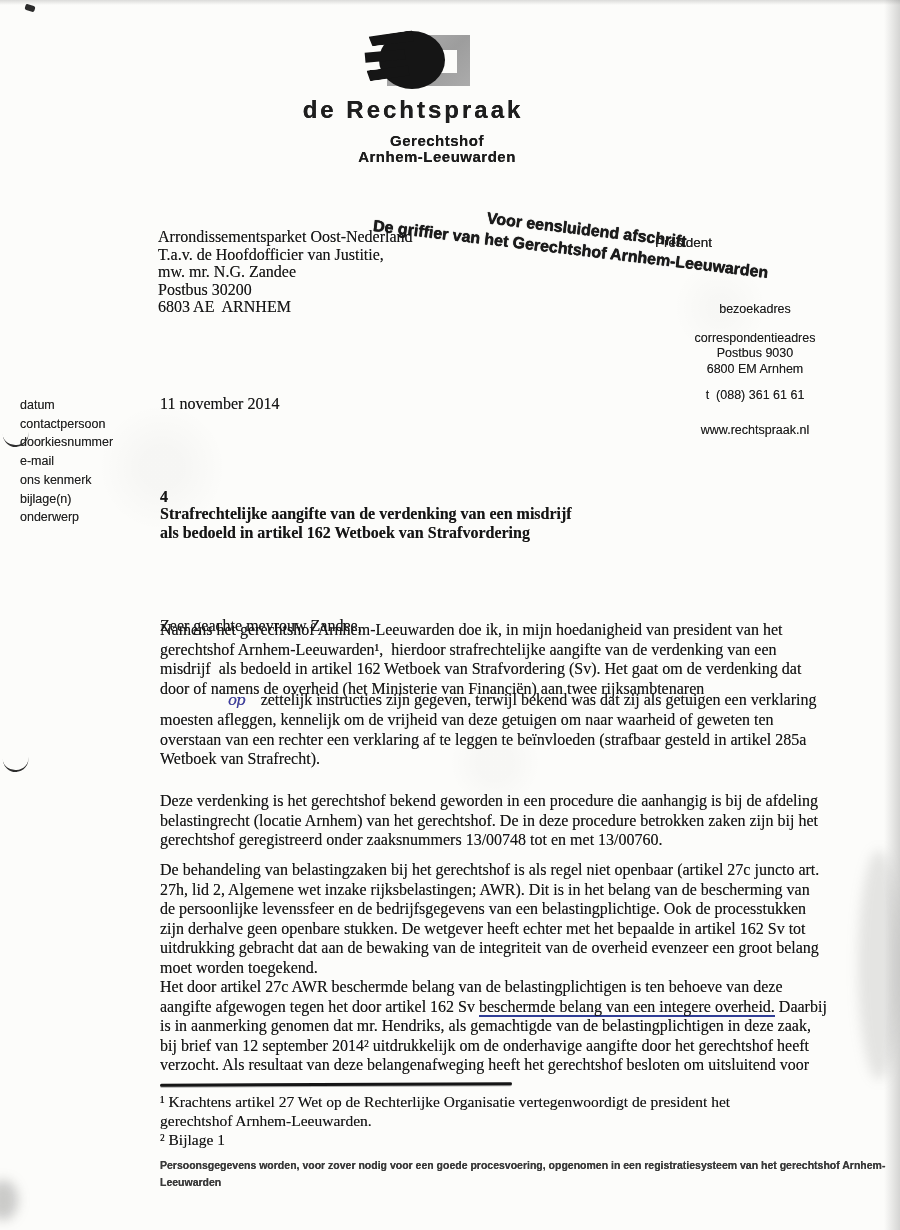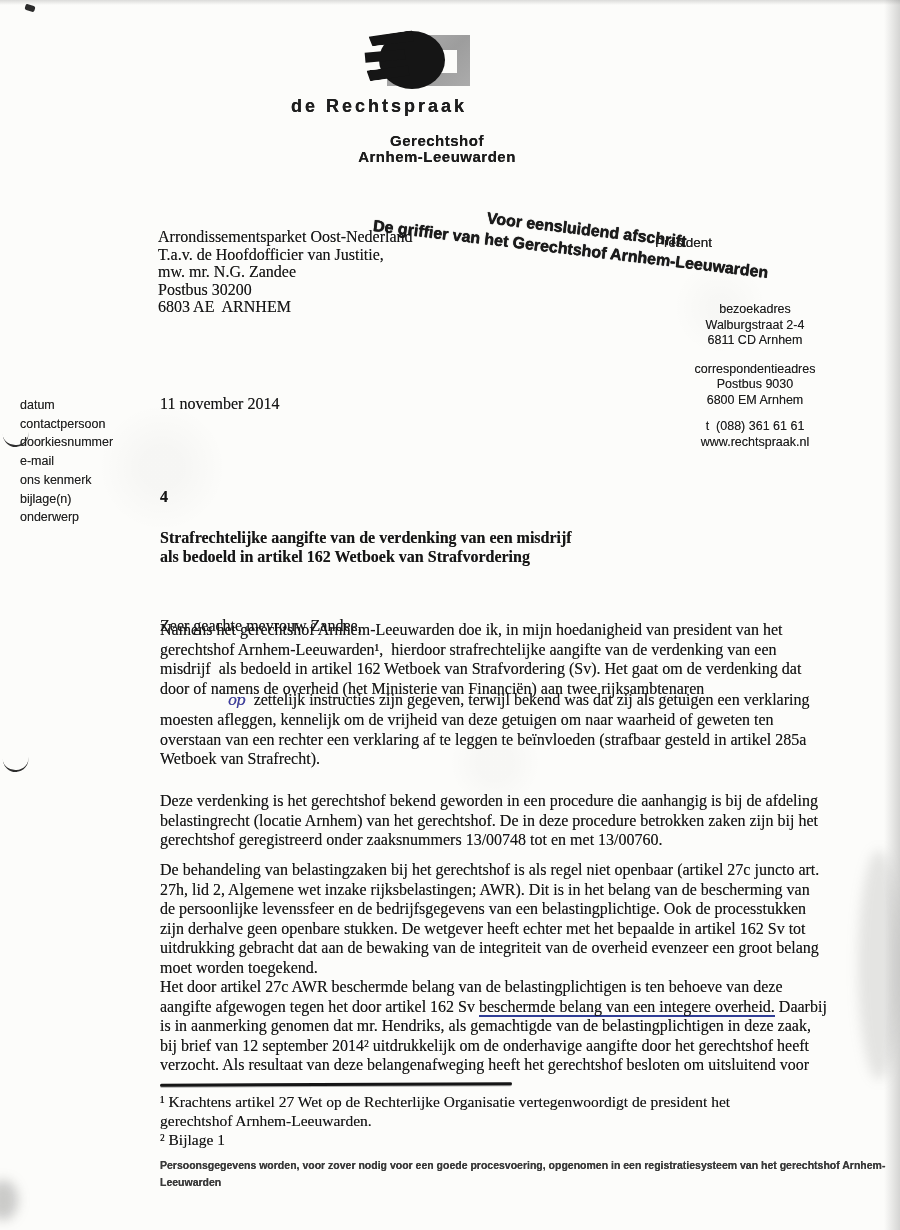--- a/index.html
+++ b/index.html
@@ -16,21 +16,21 @@
   .serif{font:16px/19.5px "Liberation Serif", serif;color:#161616;white-space:pre;
          text-shadow:0 0 0.4px rgba(20,20,20,0.55);}
   .serif-bold{font-weight:bold;}
   .sans{font-family:"Liberation Sans", sans-serif;color:#1c1c1c;}
   .meta-label{font:12.5px/18.7px "Liberation Sans", sans-serif;color:#222;text-align:left;
               text-shadow:0 0 0.4px rgba(20,20,20,0.5);}
   .contact{font:12.5px/15.5px "Liberation Sans", sans-serif;color:#1c1c1c;white-space:pre;
            text-shadow:0 0 0.5px rgba(20,20,20,0.5);}
   .ul-phrase{border-bottom:2px solid #2f3e96;padding-bottom:0.5px;}
   .hand{font:italic 15px/19.5px "DejaVu Serif", serif;color:#3d3da6;letter-spacing:-1px;
-        margin-right:9px;}
+        margin-right:16px;}
   .stamp{transform:rotate(6.8deg);transform-origin:left top;
          font:bold 16px/21px "Liberation Sans", sans-serif;color:#1b1b1b;
          text-shadow:0 0 0.8px #222, 0.3px 0.3px 0.5px #333;white-space:nowrap;}
   .rule{height:3px;background:#151515;border-radius:2px;transform:rotate(-0.25deg);
         box-shadow:0 1px 0 rgba(20,20,20,0.35);}
   .edge-right{right:0;top:0;width:16px;height:1230px;
         background:linear-gradient(to right, rgba(110,110,110,0) 0%, rgba(110,110,110,0.28) 100%);}
   .edge-top{left:0;top:0;width:900px;height:5px;
         background:linear-gradient(to bottom, rgba(120,120,120,0.25), rgba(120,120,120,0));}
   .blob{background:rgba(105,105,105,0.16);filter:blur(6px);border-radius:50%;}
@@ -53,61 +53,59 @@
 
   <div class="abs" style="left:365px;top:27px;width:110px;height:66px;">
     <div class="abs" style="left:22px;top:8px;width:83px;height:51px;background:linear-gradient(135deg,#b3b3b3,#9d9d9d 60%,#ababab);"></div>
     <div class="abs" style="left:66px;top:23px;width:26px;height:23px;background:#fcfcfa;"></div>
     <div class="abs" style="left:14px;top:4px;width:66px;height:58px;background:#151515;border-radius:50%;"></div>
     <div class="logo-bar" style="left:4px;top:6px;width:44px;height:11px;transform:rotate(-7deg);clip-path:polygon(0 10%,100% 0,100% 100%,6% 100%);"></div>
     <div class="logo-bar" style="left:0px;top:24px;width:40px;height:10px;transform:rotate(-5deg);"></div>
     <div class="logo-bar" style="left:2px;top:41px;width:42px;height:11px;transform:rotate(-7deg);clip-path:polygon(0 0,100% 0,100% 90%,6% 100%);"></div>
   </div>
 
-  <div class="abs sans" style="left:214px;top:96px;width:330px;text-align:center;font-size:18px;font-weight:bold;letter-spacing:3px;color:#1e1e1e;text-shadow:0 0 0.6px #222;">de Rechtspraak</div>
+  <div class="abs sans" style="left:248px;top:96px;width:330px;text-align:center;font-size:24px;font-weight:bold;letter-spacing:3px;color:#1e1e1e;text-shadow:0 0 0.6px #222;">de Rechtspraak</div>
   <div class="abs sans" style="left:337px;top:132px;width:200px;text-align:center;font-size:15px;font-weight:bold;letter-spacing:0.5px;text-shadow:0 0 0.5px #222;">Gerechtshof</div>
   <div class="abs sans" style="left:337px;top:148px;width:200px;text-align:center;font-size:15px;font-weight:bold;letter-spacing:0.5px;text-shadow:0 0 0.5px #222;">Arnhem-Leeuwarden</div>
 
   <div class="abs sans" style="left:655px;top:217px;font-size:13.5px;color:#232323;text-shadow:0 0 0.4px #333;margin-top:18px;">President</div>
 
   <div class="abs stamp" style="left:377px;top:194px;width:420px;">
     <div style="padding-left:112px;">Voor eensluidend afschrift</div>
     <div>De griffier van het Gerechtshof Arnhem-Leeuwarden</div>
   </div>
 
   <div class="abs serif" style="left:158px;top:228px;line-height:17.6px;">Arrondissementsparket Oost-Nederland
 T.a.v. de Hoofdofficier van Justitie,
 mw. mr. N.G. Zandee
 Postbus 30200
 6803 AE  ARNHEM</div>
 
   <div class="abs" style="left:645px;top:302px;width:220px;text-align:center;">
     <div class="contact">bezoekadres</div>
-    <div class="contact">Walburgstraat 2-4
-6811 CD Arnhem</div>
     <div class="contact" style="margin-top:13px;">correspondentieadres</div>
     <div class="contact">Postbus 9030
 6800 EM Arnhem</div>
     <div class="contact" style="margin-top:11px;">t  (088) 361 61 61</div>
-    <div class="contact" style="">www.rechtspraak.nl</div>
+    <div class="contact" style="margin-top:19px;">www.rechtspraak.nl</div>
   </div>
 
   <div class="abs" style="left:20px;top:396px;width:120px;">
     <div class="meta-label">datum</div>
     <div class="meta-label">contactpersoon</div>
     <div class="meta-label">doorkiesnummer</div>
     <div class="meta-label">e-mail</div>
     <div class="meta-label">ons kenmerk</div>
     <div class="meta-label">bijlage(n)</div>
     <div class="meta-label">onderwerp</div>
   </div>
 
   <div class="abs serif" style="left:160px;top:394px;">11 november 2014</div>
   <div class="abs serif serif-bold" style="left:160px;top:487px;">4</div>
-  <div class="abs serif serif-bold" style="left:160px;top:529px;line-height:18.5px;">Strafrechtelijke aangifte van de verdenking van een misdrijf
+  <div class="abs serif serif-bold" style="left:160px;top:505px;line-height:18.5px;">Strafrechtelijke aangifte van de verdenking van een misdrijf
 als bedoeld in artikel 162 Wetboek van Strafvordering</div>
 
   <div class="abs serif" style="left:160px;top:573px;margin-top:43px;">Zeer geachte mevrouw Zandee,</div>
 
   <div class="abs serif" style="left:160px;top:612px;margin-top:8px;">Namens het gerechtshof Arnhem-Leeuwarden doe ik, in mijn hoedanigheid van president van het
 gerechtshof Arnhem-Leeuwarden¹,  hierdoor strafrechtelijke aangifte van de verdenking van een
 misdrijf  als bedoeld in artikel 162 Wetboek van Strafvordering (Sv). Het gaat om de verdenking dat
 door of namens de overheid (het Ministerie van Financiën) aan twee rijksambtenaren</div>
 
   <div class="abs serif" style="left:228px;top:690px;"><span class="hand">op</span><span>zettelijk instructies zijn gegeven, terwijl bekend was dat zij als getuigen een verklaring</span></div>

